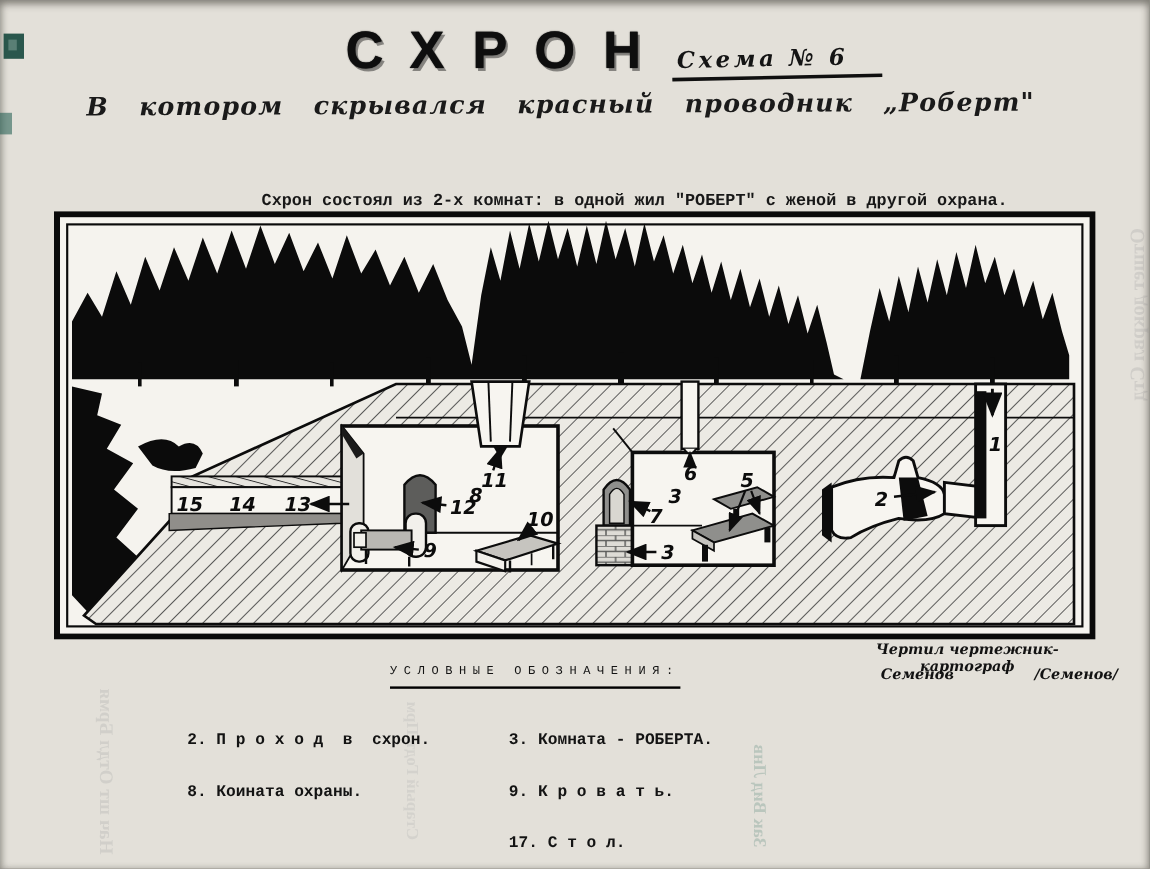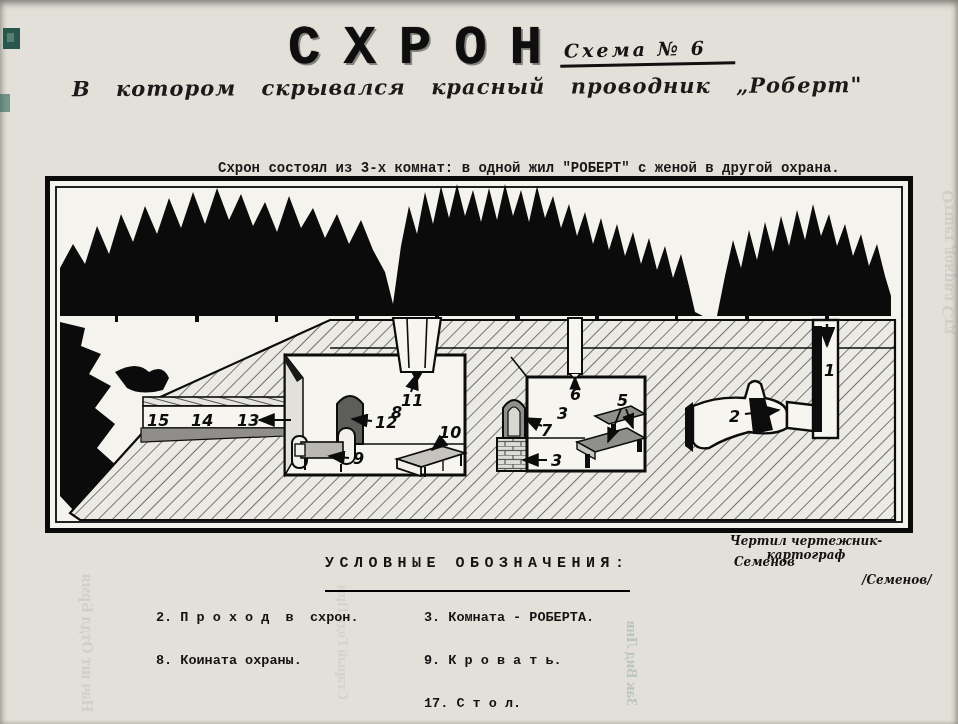--- a/index.html
+++ b/index.html
@@ -1,40 +1,40 @@
 <!DOCTYPE html>
 <html><head>
 <meta charset="utf-8">
 <style>
   html,body{margin:0;padding:0;background:#8f8d88;}
   .page{position:relative;width:958px;height:724px;background:#e3e0d9;overflow:hidden;
         font-family:"Liberation Sans",sans-serif;color:#141414;
         box-shadow:inset 0 4px 6px rgba(60,58,52,.45), inset -3px 0 5px rgba(90,88,80,.25), inset 3px 0 5px rgba(90,88,80,.2);}
   .abs{position:absolute;}
   
-  .title-main{left:288px;top:18px;font-family:Liberation Mono, monospace;font-weight:700;font-size:54px;
+  .title-main{left:288px;top:18px;font-family:Liberation Sans, sans-serif;font-weight:700;font-size:44px;
       letter-spacing:23px;color:#0e0e0e;text-shadow:2px 2px 0 rgba(20,20,20,.45),0 0 1px #000;}
   .title-scheme{left:560px;top:38px;font-family:"DejaVu Serif",serif;font-style:italic;font-weight:700;
       font-size:19px;letter-spacing:3px;border-bottom:3px solid #101010;padding:0 28px 3px 4px;transform:rotate(-1.2deg);}
   .subtitle{left:72px;top:74px;width:840px;font-family:"DejaVu Serif",serif;font-style:italic;font-weight:700;
       font-size:21px;word-spacing:17px;letter-spacing:1px;color:#1a1a1a;transform:rotate(-.3deg);}
   
   .typed{font-family:"Liberation Mono","DejaVu Sans Mono",monospace;font-weight:700;font-size:14px;
       line-height:19.5px;color:#181818;white-space:pre;}
   .intro{left:218px;top:120px;}
   
   .drawing{left:45px;top:176px;width:868px;height:357px;}
   
   .credit{font-family:"DejaVu Serif",serif;font-style:italic;font-weight:700;font-size:12px;color:#121212;}
   .credit1{left:693px;top:534px;width:226px;text-align:center;}
   .credit2l{left:734px;top:555px;}
-  .credit2r{left:862px;top:573px;}
-  
-  .legend-title{left:325px;top:555px;font-family:"Liberation Mono","DejaVu Sans Mono",monospace;font-weight:700;
-      font-size:15px;letter-spacing:5.5px;border-bottom:2.5px solid #000;padding-bottom:18px;}
+  .credit2r{left:862px;top:555px;}
+  
+  .legend-title{left:325px;top:555px;font-family:"Liberation Mono","DejaVu Sans Mono",monospace;font-weight:400;
+      font-size:10px;letter-spacing:5.5px;border-bottom:2.5px solid #000;padding-bottom:6px;}
   .legend-col{font-family:"Liberation Mono","DejaVu Sans Mono",monospace;font-weight:700;font-size:13.5px;
       line-height:14.4px;white-space:pre;color:#131313;}
   .legend-left{left:156px;top:582px;}
   .legend-right{left:424px;top:582px;}
   
   .bleed{font-family:"Liberation Serif",serif;font-weight:700;pointer-events:none;
       transform-origin:left top;white-space:nowrap;}
   .teal1{left:3px;top:28px;width:17px;height:21px;background:#17493e;opacity:.9;}
   .teal1::after{content:"";position:absolute;left:4px;top:5px;width:7px;height:9px;background:#7fa197;opacity:.5;}
   .teal2{left:0px;top:94px;width:10px;height:18px;background:#1c5a4c;opacity:.55;}
@@ -49,21 +49,21 @@
   <div class="abs bleed" style="left:938px;top:190px;font-size:17px;color:rgba(110,112,120,.16);transform:rotate(90deg) scaleY(-1);">Отшет докрвл Стд</div>
   <div class="abs bleed" style="left:96px;top:712px;font-size:16px;color:rgba(110,112,120,.15);transform:rotate(-90deg) scaleY(-1);">Нач шт Отдл Брмя</div>
   <div class="abs bleed" style="left:640px;top:706px;font-size:15px;color:rgba(40,105,90,.22);transform:rotate(-90deg) scaleY(-1);">Зак Вид Лнв</div>
   <div class="abs bleed" style="left:350px;top:700px;font-size:14px;color:rgba(110,112,120,.12);transform:rotate(-90deg) scaleY(-1);">Старый Годъ Прм</div>
 
   <div class="abs title-main">СХРОН</div>
   <div class="abs title-scheme">Схема № 6</div>
   <div class="abs subtitle">В котором скрывался красный проводник „Роберт"</div>
 
   <div class="abs intro typed">
-    <div>Схрон состоял из 3-х комнат: в одной жил "РОБЕРТ" с женой в другой охрана.</div>
+    <div>Схрон состоял из 2-х комнат: в одной жил "РОБЕРТ" с женой в другой охрана.</div>
     <div>Первая комната соединена с лазом, во второй комнате имелся запасной выход к</div>
     <div>обрыву.</div>
   </div>
 
   <svg class="abs drawing" viewBox="0 0 868 357">
     <defs>
       <pattern id="hatch" width="10" height="10" patternTransform="rotate(45)" patternUnits="userSpaceOnUse">
         <rect width="10" height="10" fill="#eceae4"></rect>
         <line x1="0" y1="0" x2="0" y2="10" stroke="#3f3f3f" stroke-width="1.4"></line>
       </pattern>

